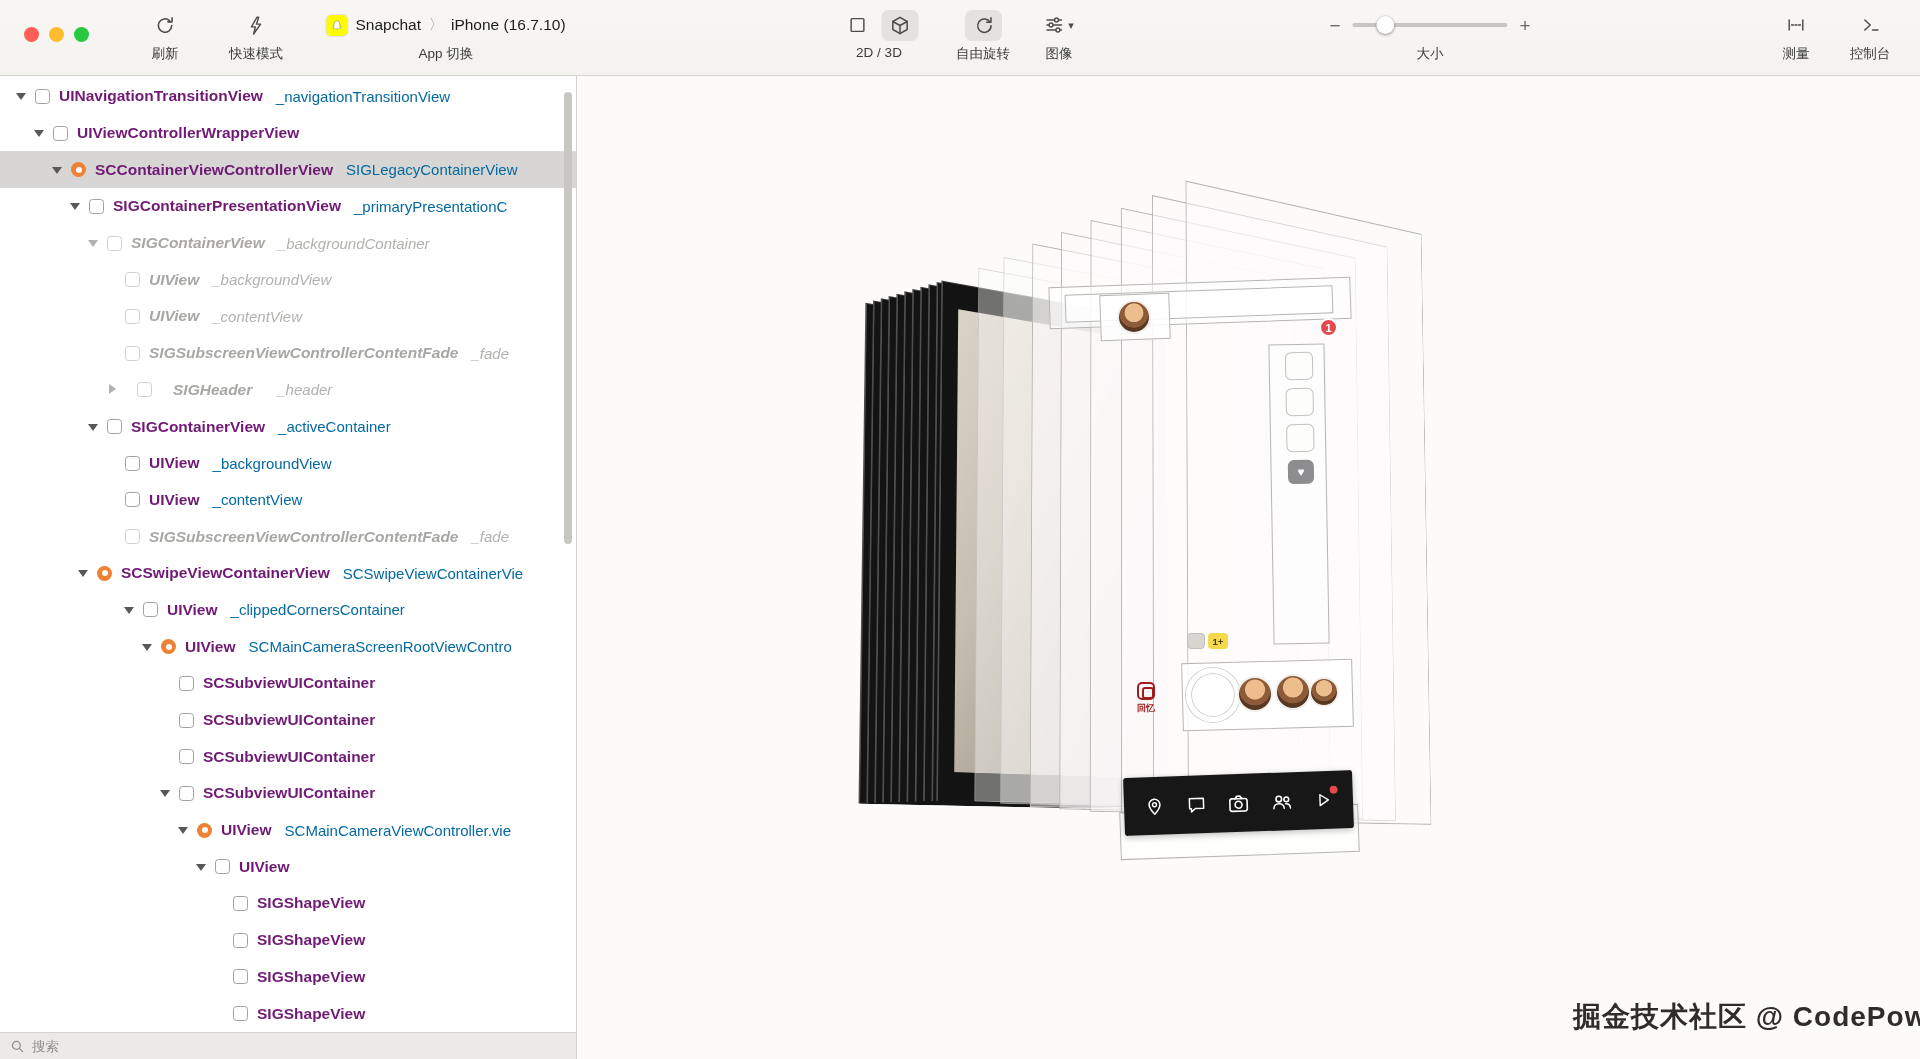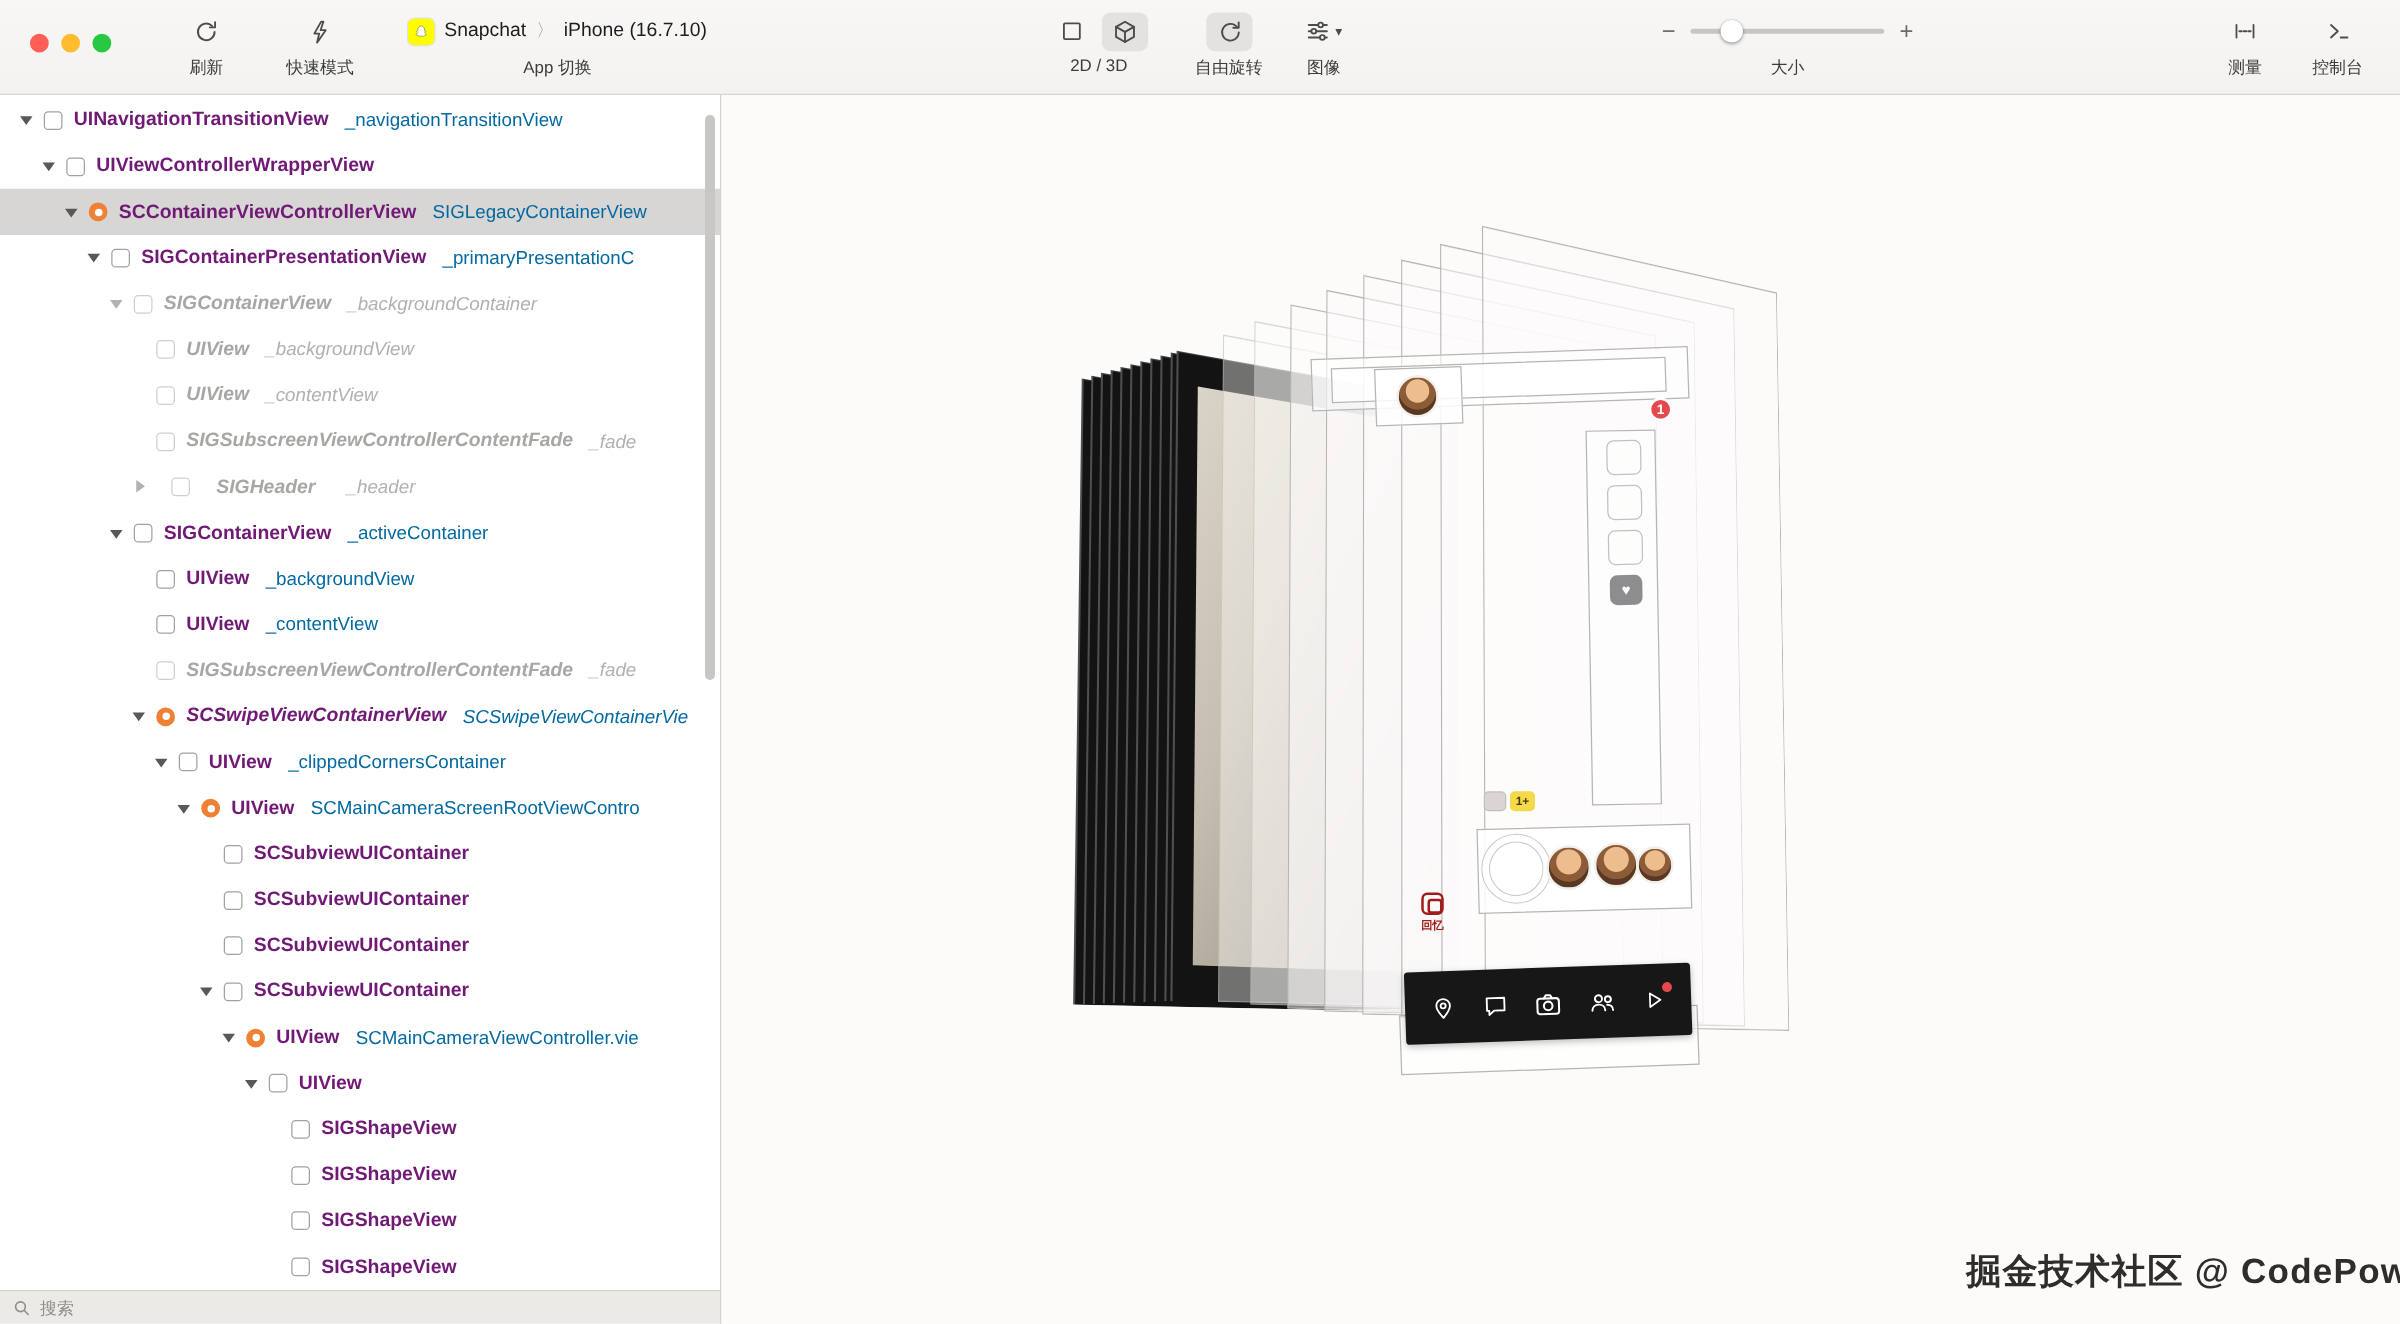--- a/index.html
+++ b/index.html
@@ -319,21 +319,21 @@
         <span class="node-icon plain"></span>
         <span class="node-title">UIView</span>
         <span class="node-sub">_contentView</span>
       </div>
       <div class="tree-row dim" style="padding-left: 102px;">
         <span class="disc none"></span>
         <span class="node-icon plain"></span>
         <span class="node-title">SIGSubscreenViewControllerContentFade</span>
         <span class="node-sub">_fade</span>
       </div>
-      <div class="tree-row" style="padding-left: 102px; font-style: italic;">
+      <div class="tree-row" style="padding-left: 74px;">
         <span class="disc open"></span>
         <span class="node-icon controller"></span>
         <span class="node-title">SCSwipeViewContainerView</span>
         <span class="node-sub">SCSwipeViewContainerVie</span>
       </div>
       <div class="tree-row" style="padding-left: 120px;">
         <span class="disc open"></span>
         <span class="node-icon plain"></span>
         <span class="node-title">UIView</span>
         <span class="node-sub">_clippedCornersContainer</span>
@@ -459,21 +459,21 @@
           <span>1+</span>
         </span>
     </div>
 
     <div class="wirebox" style="left:605px;top:585px;width:171px;height:68px;transform:rotate(-1.5deg);"></div>
     <div class="capture-ring" style="left:609px;top:592px;"></div>
     <div class="bitmoji" style="position:absolute;left:660px;top:600px;width:36px;height:36px;"></div>
     <div class="bitmoji" style="position:absolute;left:698px;top:598px;width:36px;height:36px;"></div>
     <div class="bitmoji" style="position:absolute;left:732px;top:601px;width:30px;height:30px;"></div>
 
-    <div class="memories" style="left:560px;top:638px;">
+    <div class="memories" style="left:560px;top:606px;">
       <span class="glyph"></span>
       <span class="mlabel">回忆</span>
     </div>
 
     <div class="wirebox" style="left:543px;top:732px;width:239px;height:48px;transform:rotate(-2deg);background:rgba(255,255,255,.65);"></div>
 
     <div class="dockbar" style="left:547px;top:698px;width:229px;height:58px;transform:rotate(-2deg);">
       <span class="dock-item">
         <svg width="21" height="21" viewBox="0 0 24 24">
             <path d="M12 21s-6.2-6.8-6.2-11A6.2 6.2 0 0 1 12 3.8 6.2 6.2 0 0 1 18.2 10c0 4.2-6.2 11-6.2 11z"></path>

